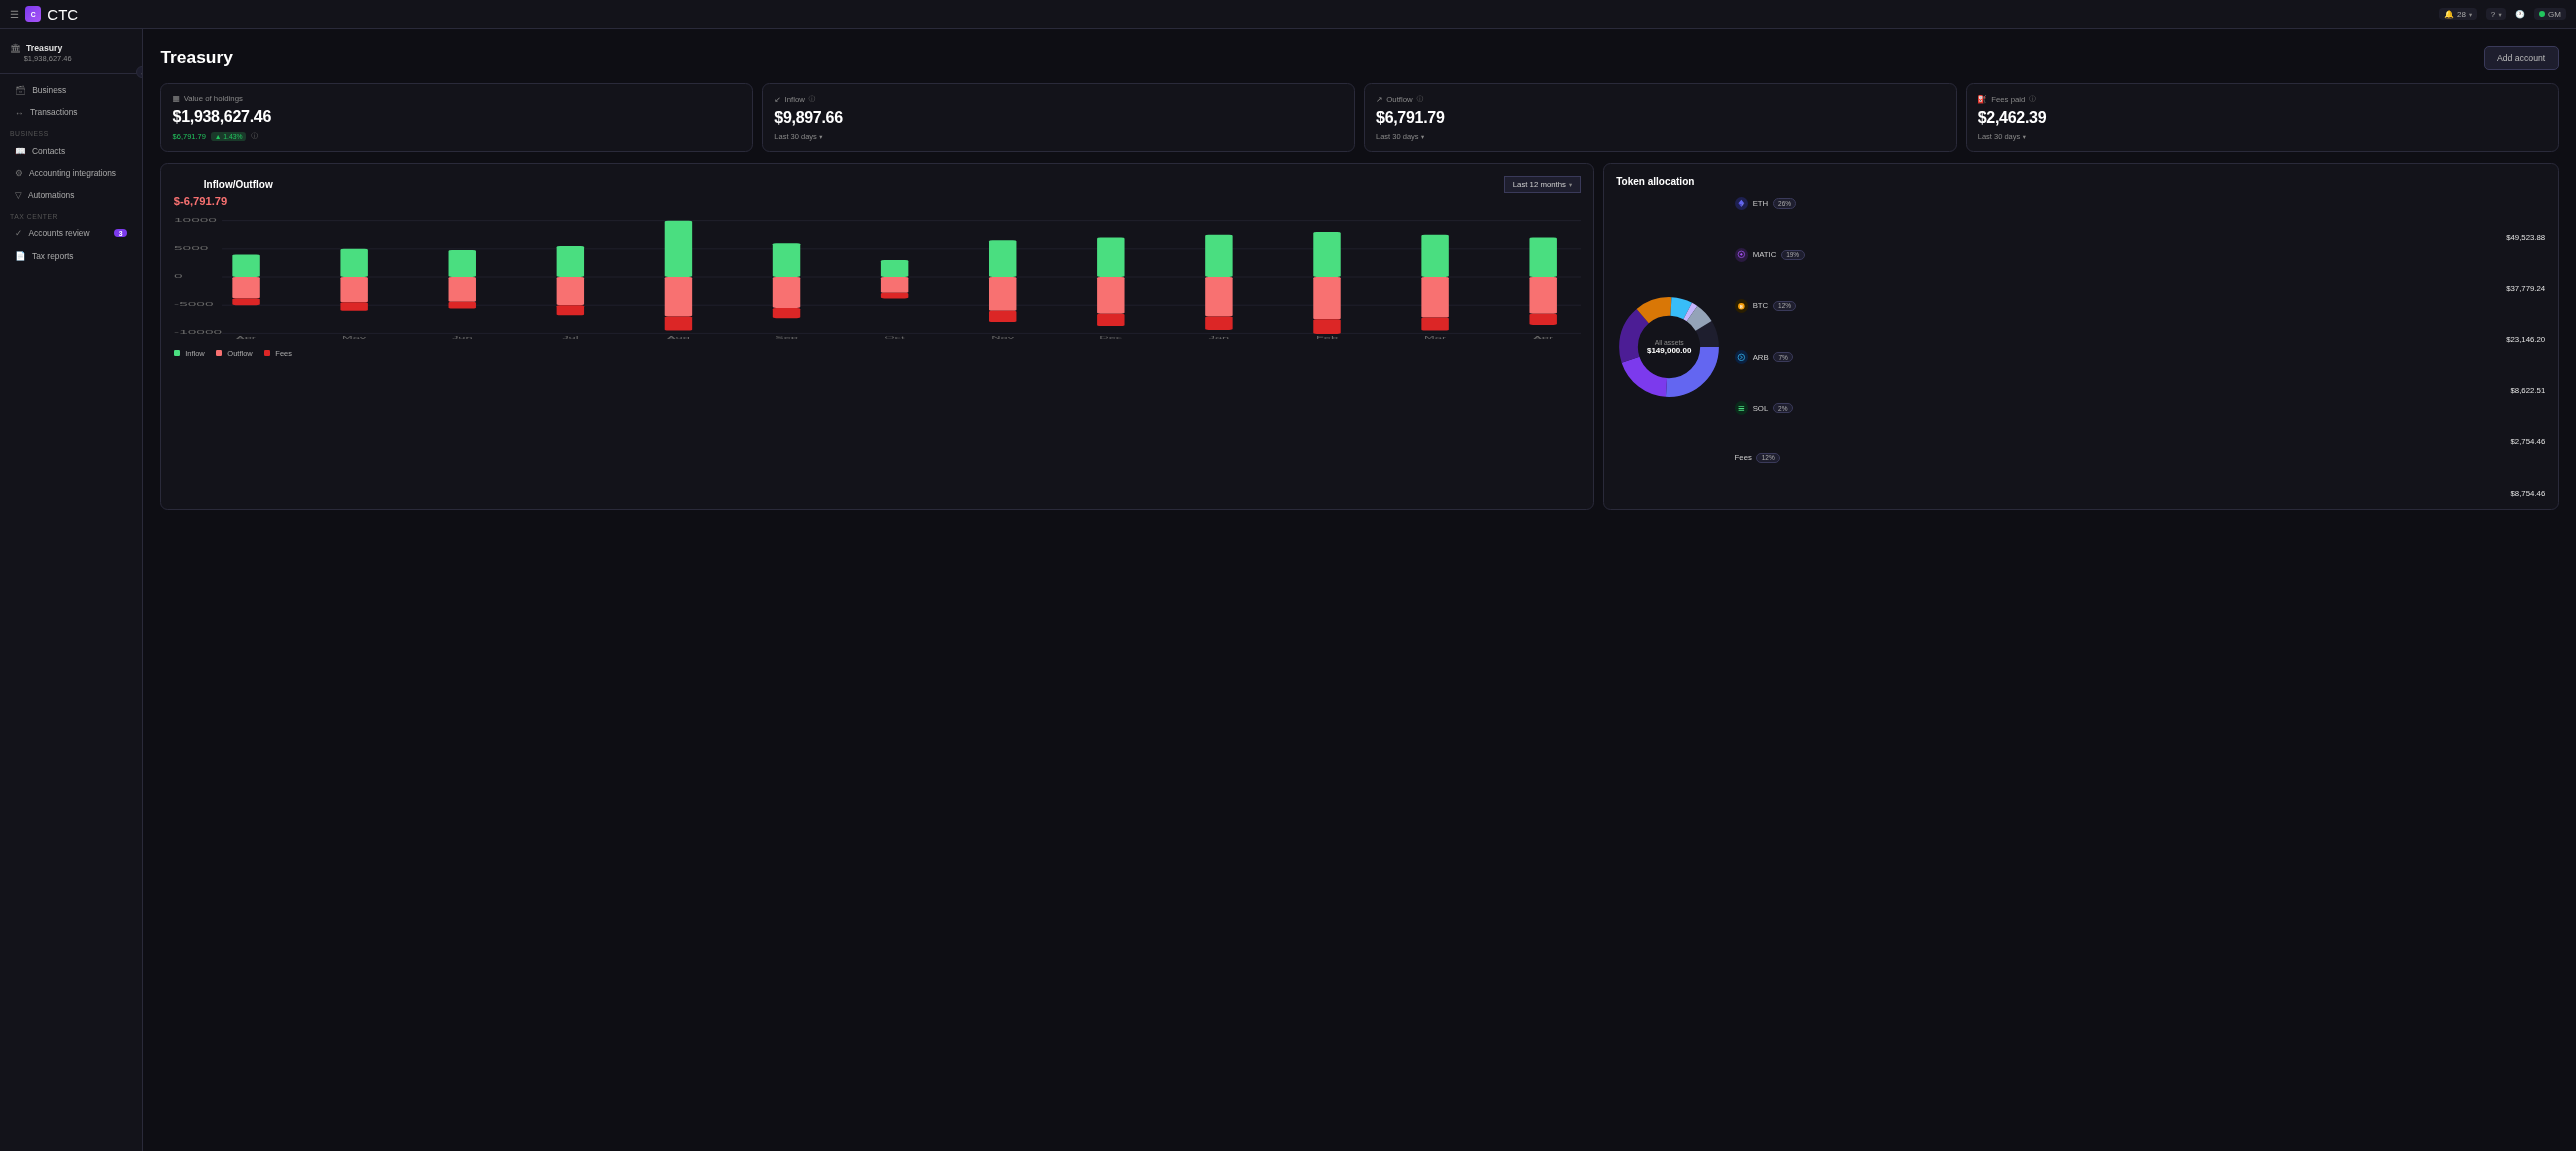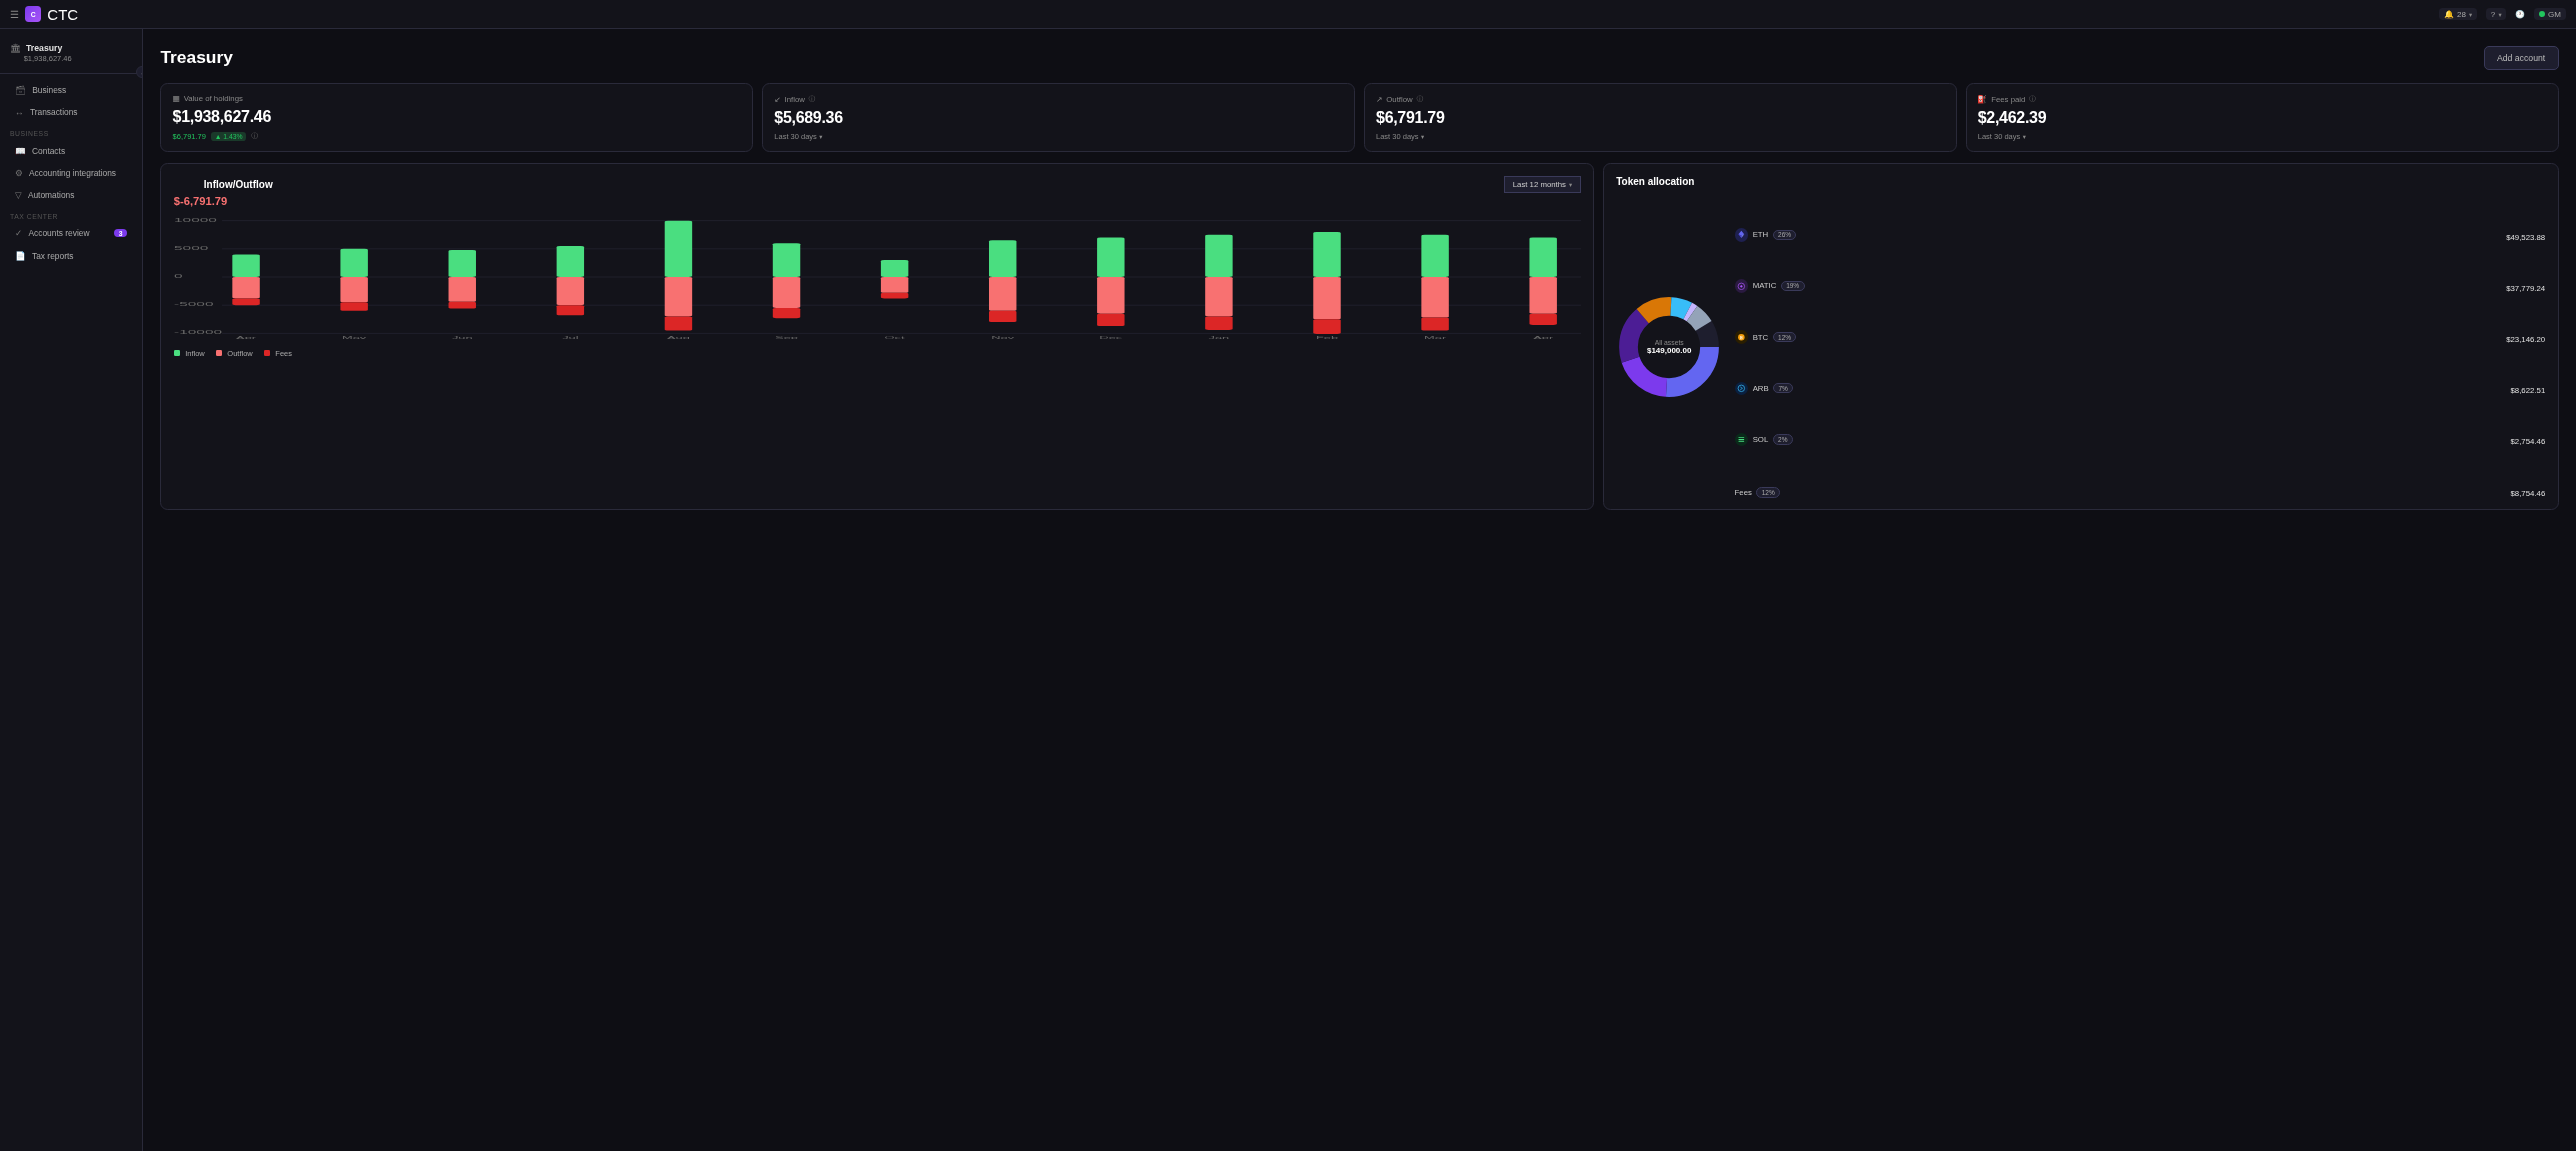--- a/index.html
+++ b/index.html
@@ -281,21 +281,21 @@
     .donut-center {
       position: absolute;
       top: 50%; left: 50%;
       transform: translate(-50%, -50%);
       text-align: center;
     }
     .donut-center-label { font-size: 6.8px; color: #888; }
     .donut-center-value { font-size: 8px; font-weight: 700; color: #fff; }
     .token-list { flex: 1; display: flex; flex-direction: column; gap: 6.2px; }
     .token-row {
-      display: flex; align-items: flex-end; justify-content: space-between;
+      display: flex; align-items: flex-start; justify-content: space-between;
       font-size: 7.8px;
     }
     .token-row-left { display: flex; align-items: center; gap: 4.4px; }
     .token-icon {
       width: 13.7px; height: 13.7px; border-radius: 50%;
       display: flex; align-items: center; justify-content: center;
       font-size: 6.8px; font-weight: bold;
     }
     .token-name { color: #ccc; font-weight: 500; }
     .token-pct {
@@ -408,21 +408,21 @@
           <span class="info-icon">ⓘ</span>
         </div>
       </div>
 
       <div class="stat-card">
         <div class="stat-card-label">
           <span>↙</span>
           <span>Inflow</span>
           <span class="info-icon">ⓘ</span>
         </div>
-        <div class="stat-card-value">$5,689.36</div>
+        <div class="stat-card-value">$9,897.66</div>
         <div class="stat-card-sub">
           <span class="period" style="color:#888;display:flex;align-items:center;gap:2.5px;">
             <span>Last 30 days</span>
             <span class="chevron-icon">▾</span>
           </span>
         </div>
       </div>
 
       <div class="stat-card">
         <div class="stat-card-label">

